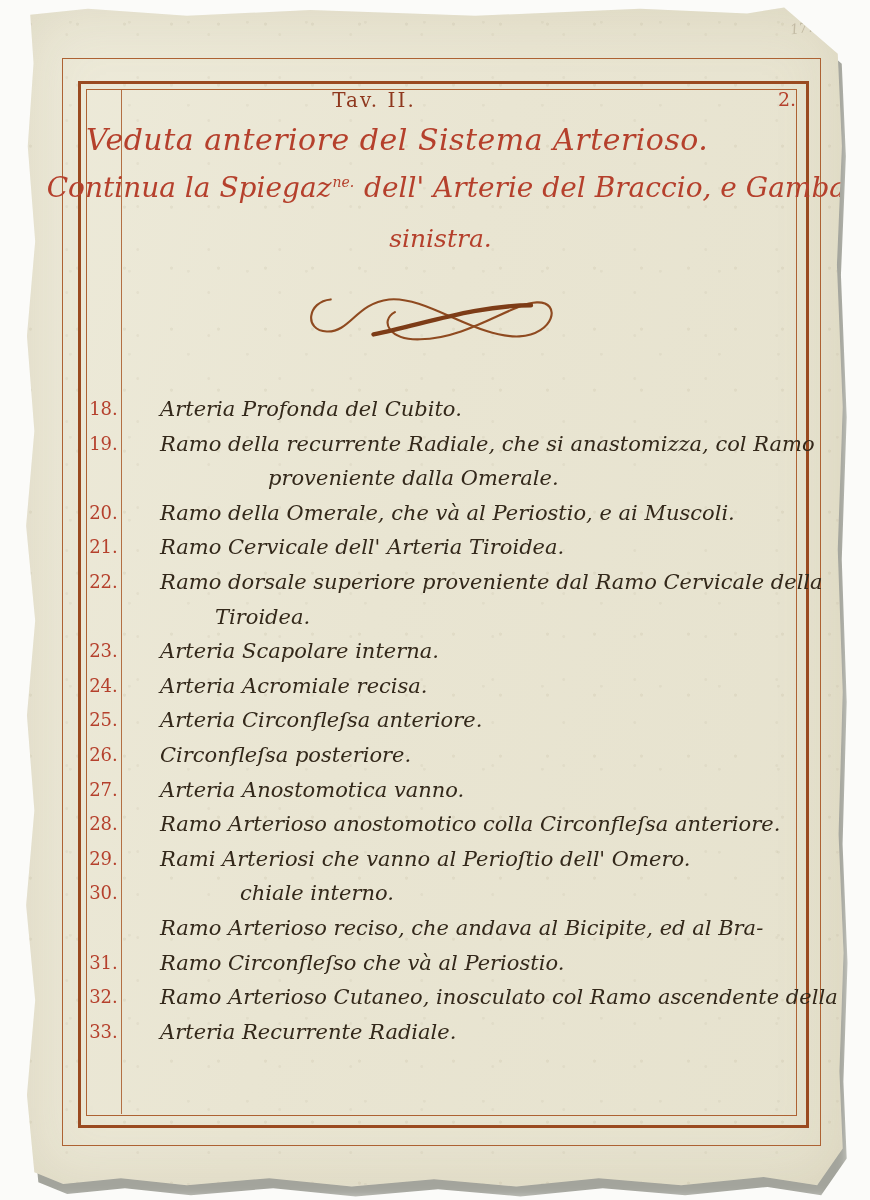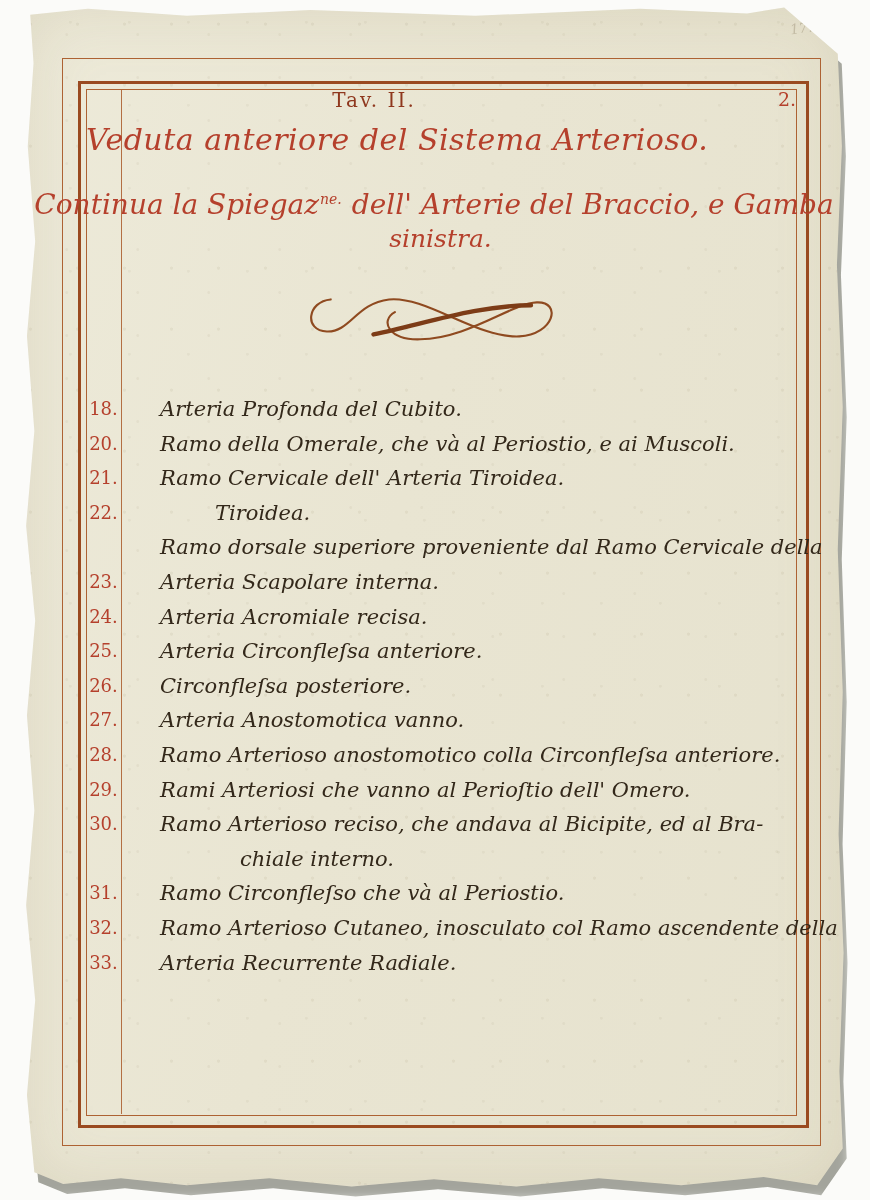--- a/index.html
+++ b/index.html
@@ -90,22 +90,22 @@
     position: absolute;
     left: 64px; top: 118px; width: 616px;
     text-align: center;
     font: italic 30px/1.2 "DejaVu Serif", serif;
     letter-spacing: .5px;
     color: var(--red-ink, #b5402c);
     white-space: nowrap;
   }
   .title-line2 {
     position: absolute;
-    left: 0; top: 184px; width: 100%;
-    text-align: center;
+    left: 0; top: 167px; width: 100%;
+    text-align: right;
     font: italic 28px/1.2 "DejaVu Serif", serif;
     color: var(--red-ink, #b5402c);
     white-space: nowrap;
   }
   .title-line2 sup {
     font-size: 14px;
     vertical-align: super;
     margin: 0 1px;
   }
   .title-line3 {
@@ -169,40 +169,47 @@
     </svg>
 
     <div class="entry-list">
   <div class="entry">
     <div class="entry-num">18.</div>
     <div class="entry-text">
             <div class="entry-line">Arteria Profonda del Cubito.</div>
           </div>
   </div>
 
+  <div class="entry">
+    <div class="entry-num">19.</div>
+    <div class="entry-text">
+            <div class="entry-line">Ramo della recurrente Radiale, che si anastomizza, col Ramo</div>
+            <div class="entry-line" style="padding-left: 108px;">proveniente dalla Omerale.</div>
+          </div>
+  </div>
 
   <div class="entry">
     <div class="entry-num">20.</div>
     <div class="entry-text">
             <div class="entry-line">Ramo della Omerale, che và al Periostio, e ai Muscoli.</div>
           </div>
   </div>
 
   <div class="entry">
     <div class="entry-num">21.</div>
     <div class="entry-text">
             <div class="entry-line">Ramo Cervicale dell' Arteria Tiroidea.</div>
           </div>
   </div>
 
   <div class="entry">
     <div class="entry-num">22.</div>
     <div class="entry-text">
+            <div class="entry-line">Ramo dorsale superiore proveniente dal Ramo Cervicale della</div>
             <div class="entry-line" style="padding-left: 55px;">Tiroidea.</div>
-            <div class="entry-line">Ramo dorsale superiore proveniente dal Ramo Cervicale della</div>
           </div>
   </div>
 
   <div class="entry">
     <div class="entry-num">23.</div>
     <div class="entry-text">
             <div class="entry-line">Arteria Scapolare interna.</div>
           </div>
   </div>
 
@@ -244,22 +251,22 @@
   <div class="entry">
     <div class="entry-num">29.</div>
     <div class="entry-text">
             <div class="entry-line">Rami Arteriosi che vanno al Perioſtio dell' Omero.</div>
           </div>
   </div>
 
   <div class="entry">
     <div class="entry-num">30.</div>
     <div class="entry-text">
+            <div class="entry-line" style="padding-left: 80px;">chiale interno.</div>
             <div class="entry-line">Ramo Arterioso reciso, che andava al Bicipite, ed al Bra-</div>
-            <div class="entry-line" style="padding-left: 80px;">chiale interno.</div>
           </div>
   </div>
 
   <div class="entry">
     <div class="entry-num">31.</div>
     <div class="entry-text">
             <div class="entry-line">Ramo Circonfleſso che và al Periostio.</div>
           </div>
   </div>
 

